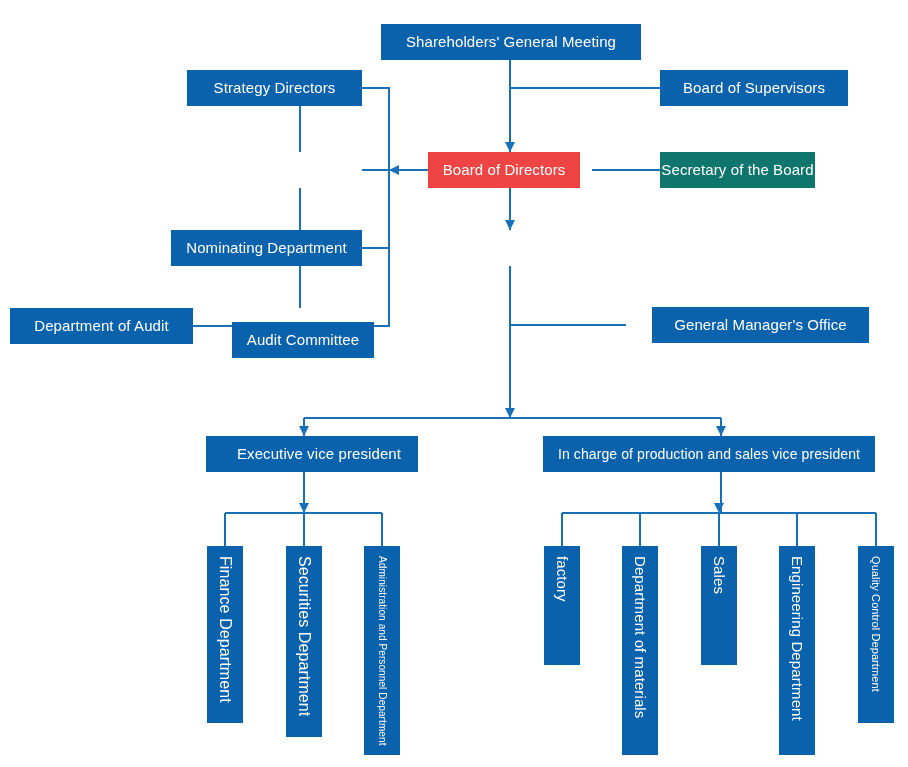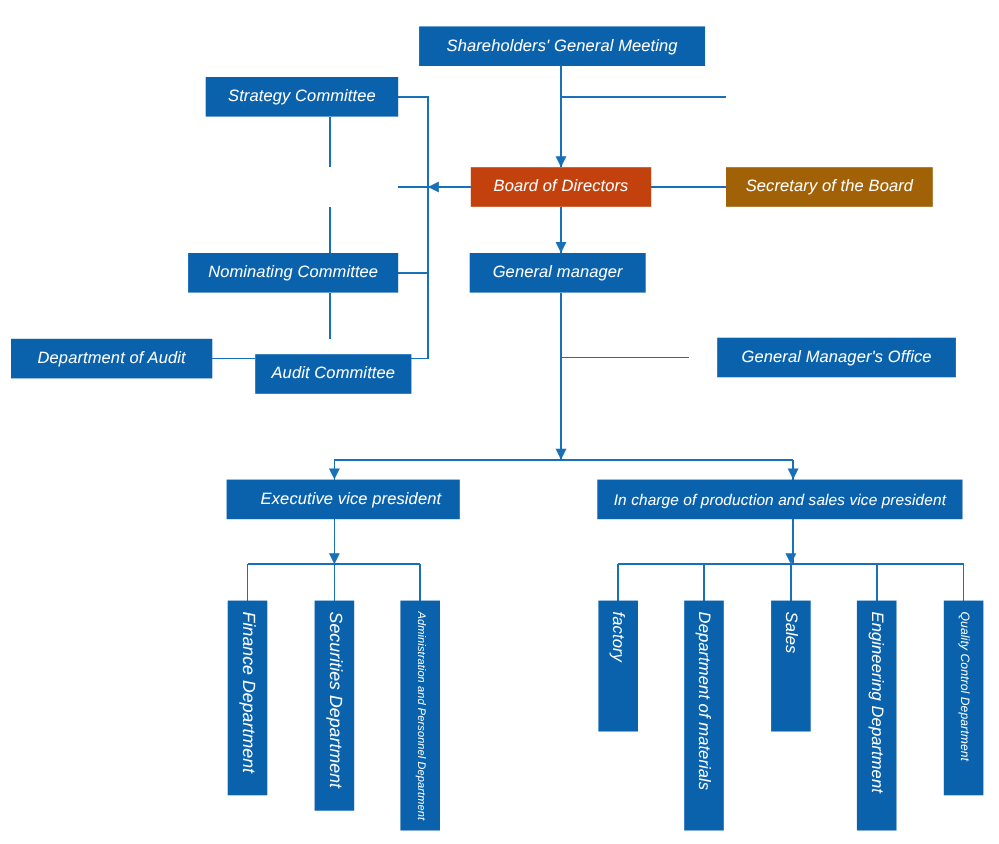--- a/index.html
+++ b/index.html
@@ -28,21 +28,20 @@
     background:#0B62AC;
     color:#ffffff;
     box-sizing:border-box;
     display:flex;
     align-items:center;
     justify-content:center;
     text-align:left;
     line-height:1.15;
     letter-spacing:0.1px;
     z-index:3;
-    font-style:italic;
   }
   .node.h{
     font-size:15px;
     padding:0 10px;
     white-space:nowrap;
   }
   .node.h.sm{font-size:14px;}
   
   .node.v{
     writing-mode:vertical-rl;
@@ -120,40 +119,40 @@
       <polygon points="304,513 299,503 309,503"></polygon>
       <polygon points="719,513 714,503 724,503"></polygon>
     </g>
   </svg>
 
   <div class="node h" style="left: 381px; top: 24px; width: 260px; height: 36px; background: rgb(11, 98, 172);">
     <span class="lbl">Shareholders' General Meeting</span>
   </div>
 
   <div class="node h" style="left: 187px; top: 70px; width: 175px; height: 36px; background: rgb(11, 98, 172);">
-    <span class="lbl">Strategy Committee</span>
-  </div>
-
-
-
-  <div class="node h" style="left: 428px; top: 152px; width: 164px; height: 36px; background: #c2410c;">
+    <span class="lbl">Strategy Directors</span>
+  </div>
+
+  <div class="node h" style="left: 660px; top: 70px; width: 188px; height: 36px; background: rgb(11, 98, 172);">
+    <span class="lbl">Board of Supervisors</span>
+  </div>
+
+
+  <div class="node h" style="left: 428px; top: 152px; width: 152px; height: 36px; background: #ef4444;">
     <span class="lbl">Board of Directors</span>
   </div>
 
-  <div class="node h" style="left: 660px; top: 152px; width: 188px; height: 36px; background: #a16207;">
+  <div class="node h" style="left: 660px; top: 152px; width: 155px; height: 36px; background: #0f766e;">
     <span class="lbl">Secretary of the Board</span>
   </div>
 
   <div class="node h" style="left: 171px; top: 230px; width: 191px; height: 36px; background: rgb(11, 98, 172);">
-    <span class="lbl">Nominating Committee</span>
-  </div>
-
-  <div class="node h" style="left: 427px; top: 230px; width: 160px; height: 36px; background: rgb(11, 98, 172);">
-    <span class="lbl">General manager</span>
-  </div>
+    <span class="lbl">Nominating Department</span>
+  </div>
+
 
   <div class="node h" style="left: 10px; top: 308px; width: 183px; height: 36px; background: rgb(11, 98, 172);">
     <span class="lbl">Department of Audit</span>
   </div>
 
   <div class="node h" style="left: 232px; top: 308px; width: 142px; height: 36px; background: rgb(11, 98, 172); margin-top: 14px;">
     <span class="lbl">Audit Committee</span>
   </div>
 
   <div class="node h" style="left: 626px; top: 307px; width: 217px; height: 36px; background: rgb(11, 98, 172); margin-left: 26px;">

